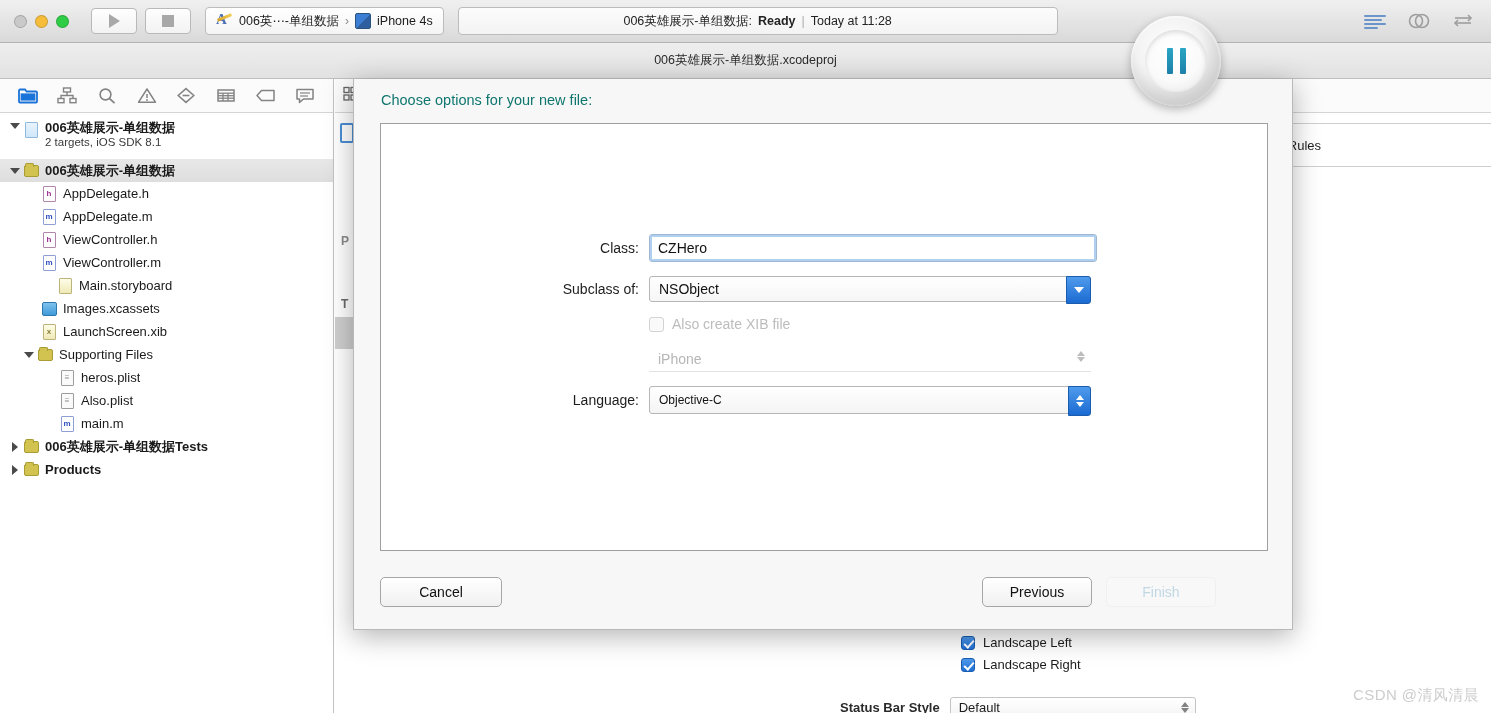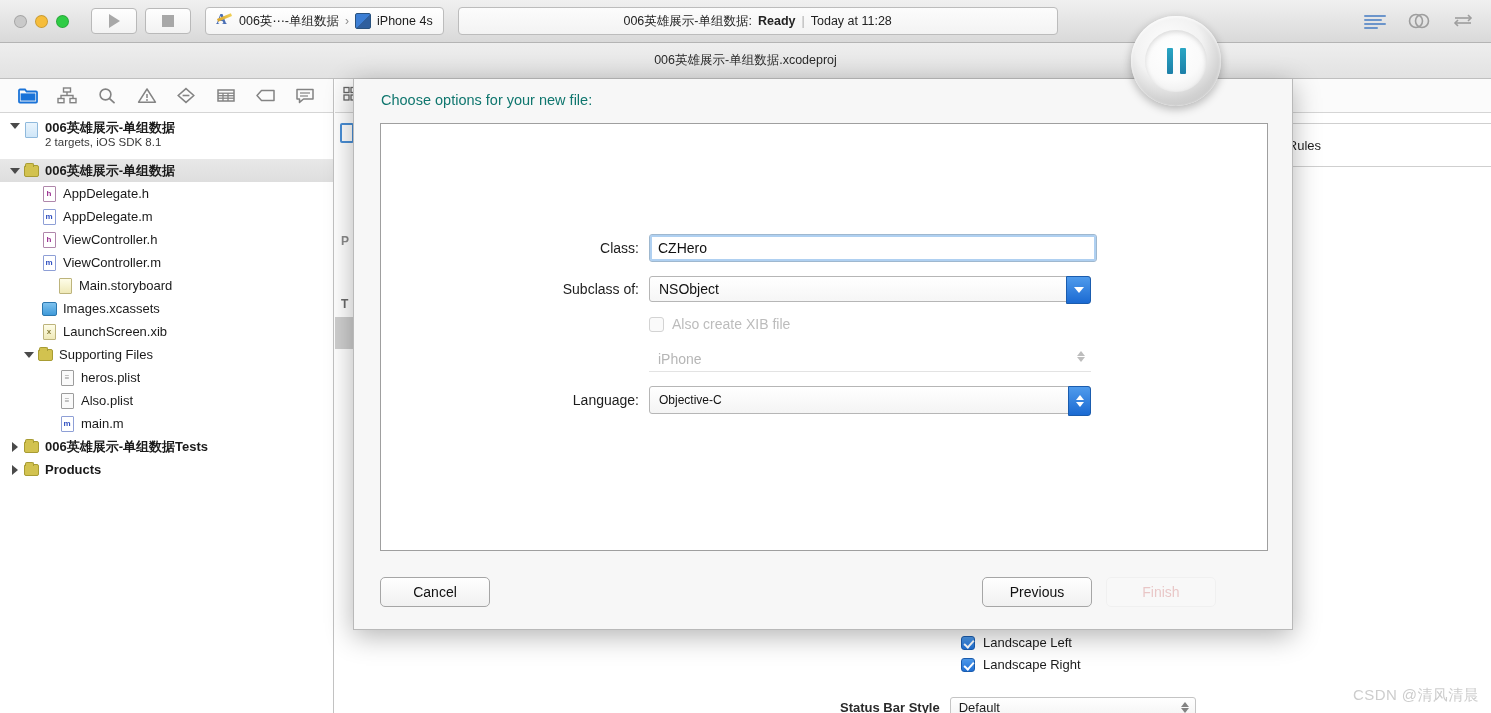--- a/index.html
+++ b/index.html
@@ -301,24 +301,24 @@
   .sheet-buttons {
     position: absolute; left: 0; bottom: 22px; width: 100%; height: 30px;
   }
   .btn {
     position: absolute; height: 30px;
     background: linear-gradient(#ffffff,#f1f1f1);
     border: 1px solid #a6a6a6; border-radius: 5px;
     font-size: 14px; color: #111; display: flex; align-items: center; justify-content: center;
     font-family: "Liberation Sans", sans-serif;
   }
-  .btn.cancel { left: 26px; width: 110px; }
+  .btn.cancel { left: 26px; width: 122px; }
   .btn.prev { right: 200px; width: 110px; }
   .btn.finish {
-    right: 76px; width: 110px; opacity: .22; color: #b91c1c;
+    right: 76px; width: 110px; opacity: .22; color: #0369a1;
     border-color: #d8d8d8; background: #fcfcfc;
   }
 
   
   .hud {
     position: absolute; left: 1131px; top: 16px; width: 90px; height: 90px;
     border-radius: 50%;
     background: radial-gradient(circle at 42% 34%, #ffffff 0%, #f2f2f2 42%, #d2d2d2 68%, #bcbcbc 100%);
     box-shadow: 0 3px 10px rgba(0,0,0,.28), inset 0 1px 3px rgba(255,255,255,.9);
     display: flex; align-items: center; justify-content: center;

